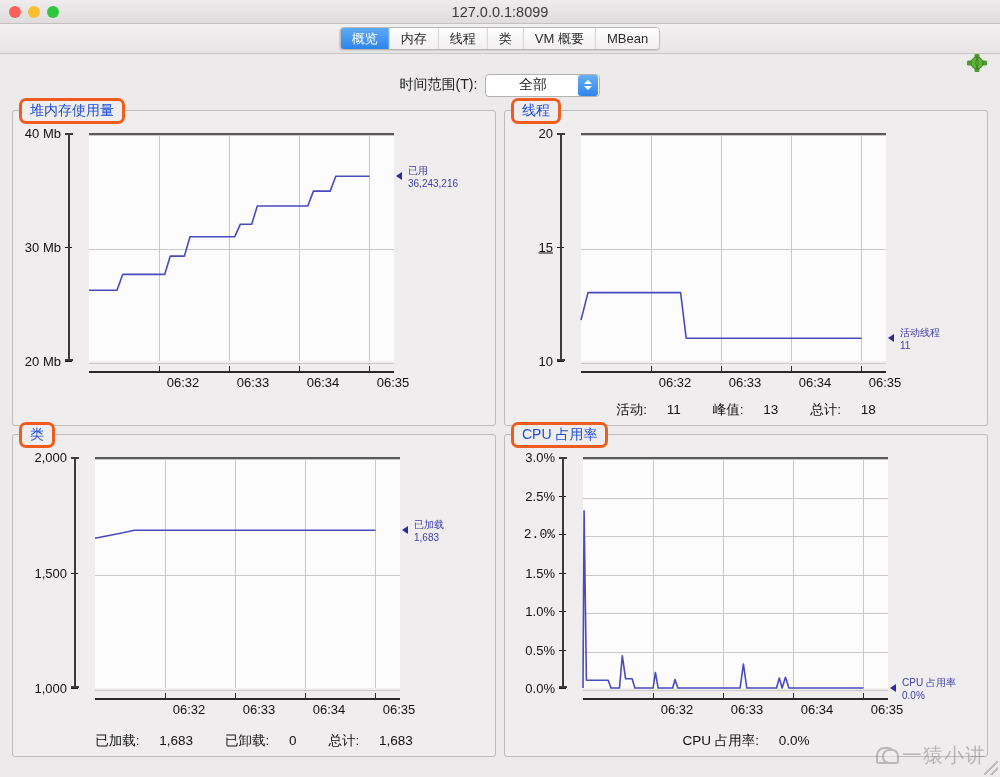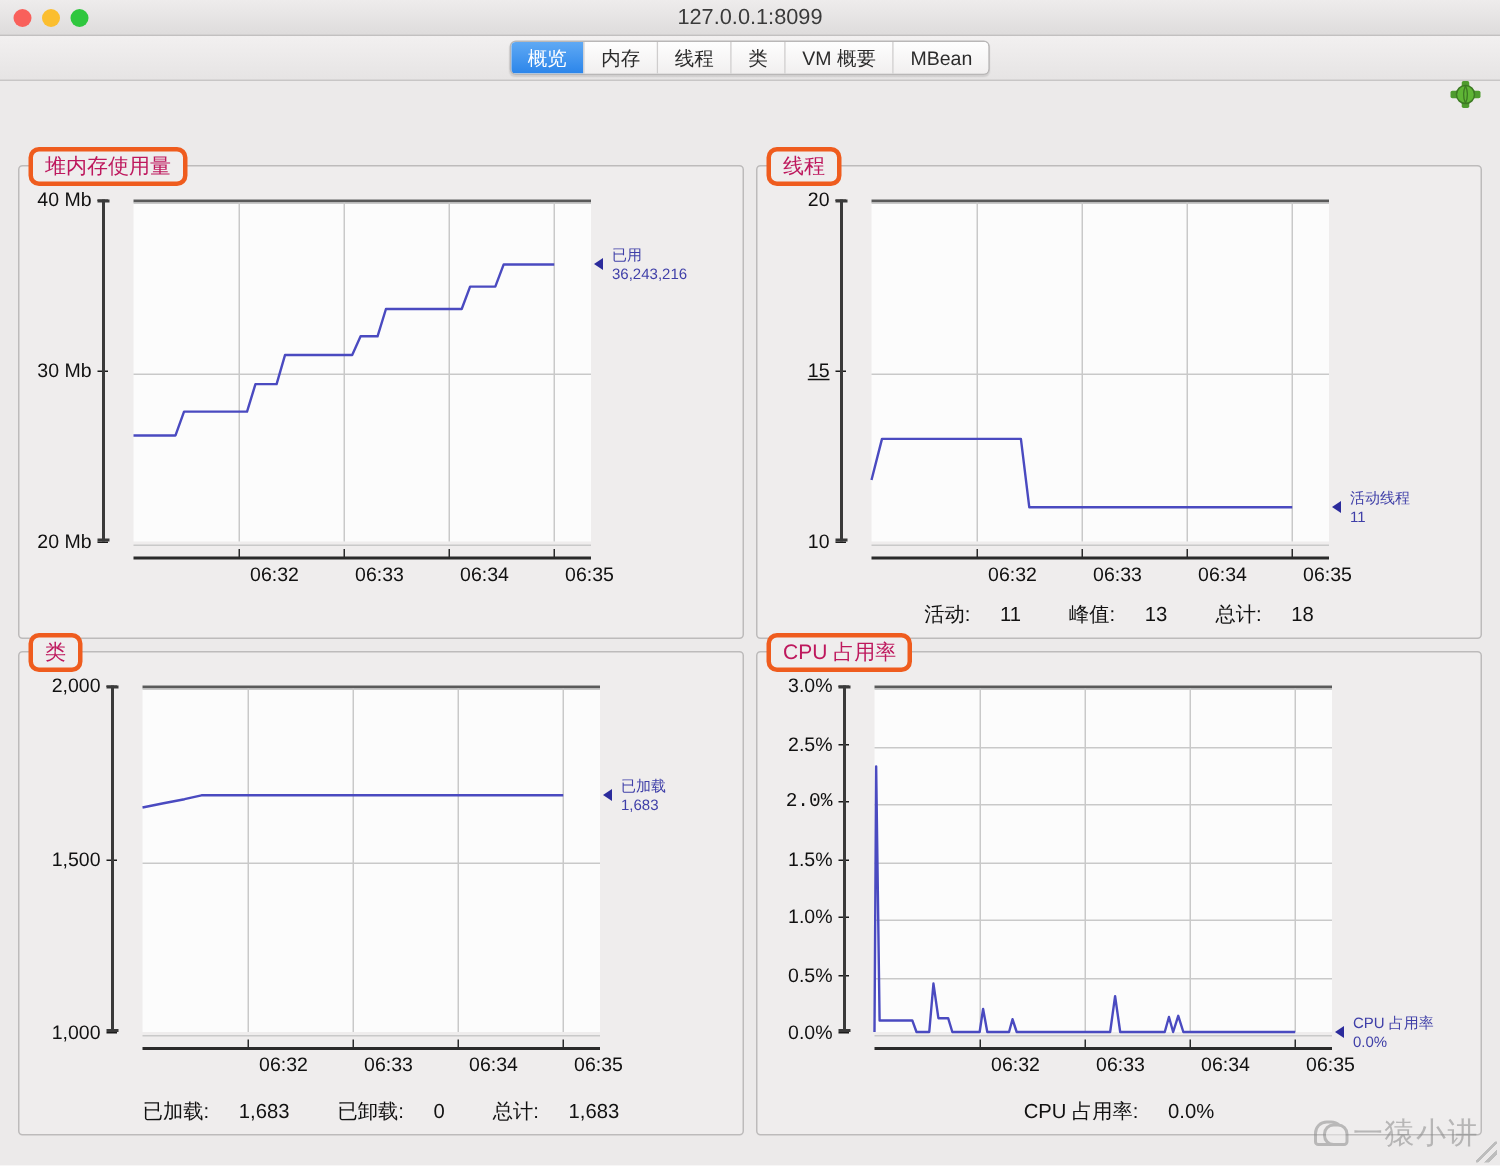--- a/index.html
+++ b/index.html
@@ -108,21 +108,21 @@
   .panel {
     position: relative;
     border: 1px solid #bdbbbb;
     border-radius: 3px;
     background: #efeded;
   }
   .panel-title {
     position: absolute; top: -9px; left: 12px;
     background: #efeded;
     padding: 0 6px;
-    font-size: 13.5px; color: #be185d;
+    font-size: 13.5px; color: #1d4ed8;
     white-space: nowrap;
   }
   .panel-title.boxed {
     border: 3px solid #ef5c1e;
     border-radius: 7px;
     padding: 1px 8px;
     top: -13px; left: 6px;
     background: #efeded;
     font-size: 14px;
   }
@@ -226,20 +226,30 @@
     <svg class="addnode" viewBox="0 0 22 20">
       <rect x="1" y="7.5" width="20" height="5" rx="1.2" fill="#4f9b2f"></rect>
       <rect x="8.5" y="1" width="5" height="18" rx="1.2" fill="#4f9b2f"></rect>
       <circle cx="11" cy="10" r="6" fill="#5fb535"></circle>
       <circle cx="11" cy="10" r="6" fill="none" stroke="#3d7a24" stroke-width="1"></circle>
       <path d="M11 4.2 Q13.6 10 11 15.8" stroke="#3d7a24" stroke-width="0.9" fill="none"></path>
       <path d="M11 4.2 Q8.4 10 11 15.8" stroke="#3d7a24" stroke-width="0.9" fill="none"></path>
     </svg>
   </div>
 
+  <div class="timerow">
+    <div class="lbl">时间范围(T):</div>
+    <div class="combo">
+      <div class="val">全部</div>
+      <div class="stepper">
+        <i class="up"></i>
+          <i class="down"></i>
+      </div>
+    </div>
+  </div>
 
   <div class="grid" id="chart-grid">
       <div class="panel">
         <div class="panel-title boxed">堆内存使用量</div>
         <div class="chart-area">
           <div class="plot" style="left: 76px; top: 22px; width: 305px; height: 228px;">
             <div class="gridline-h" style="top: 228px;"></div>
             <div class="gridline-h" style="top: 114px;"></div>
             <div class="gridline-h" style="top: 0px;"></div>
             <div class="gridline-v" style="left: 70px;"></div>

